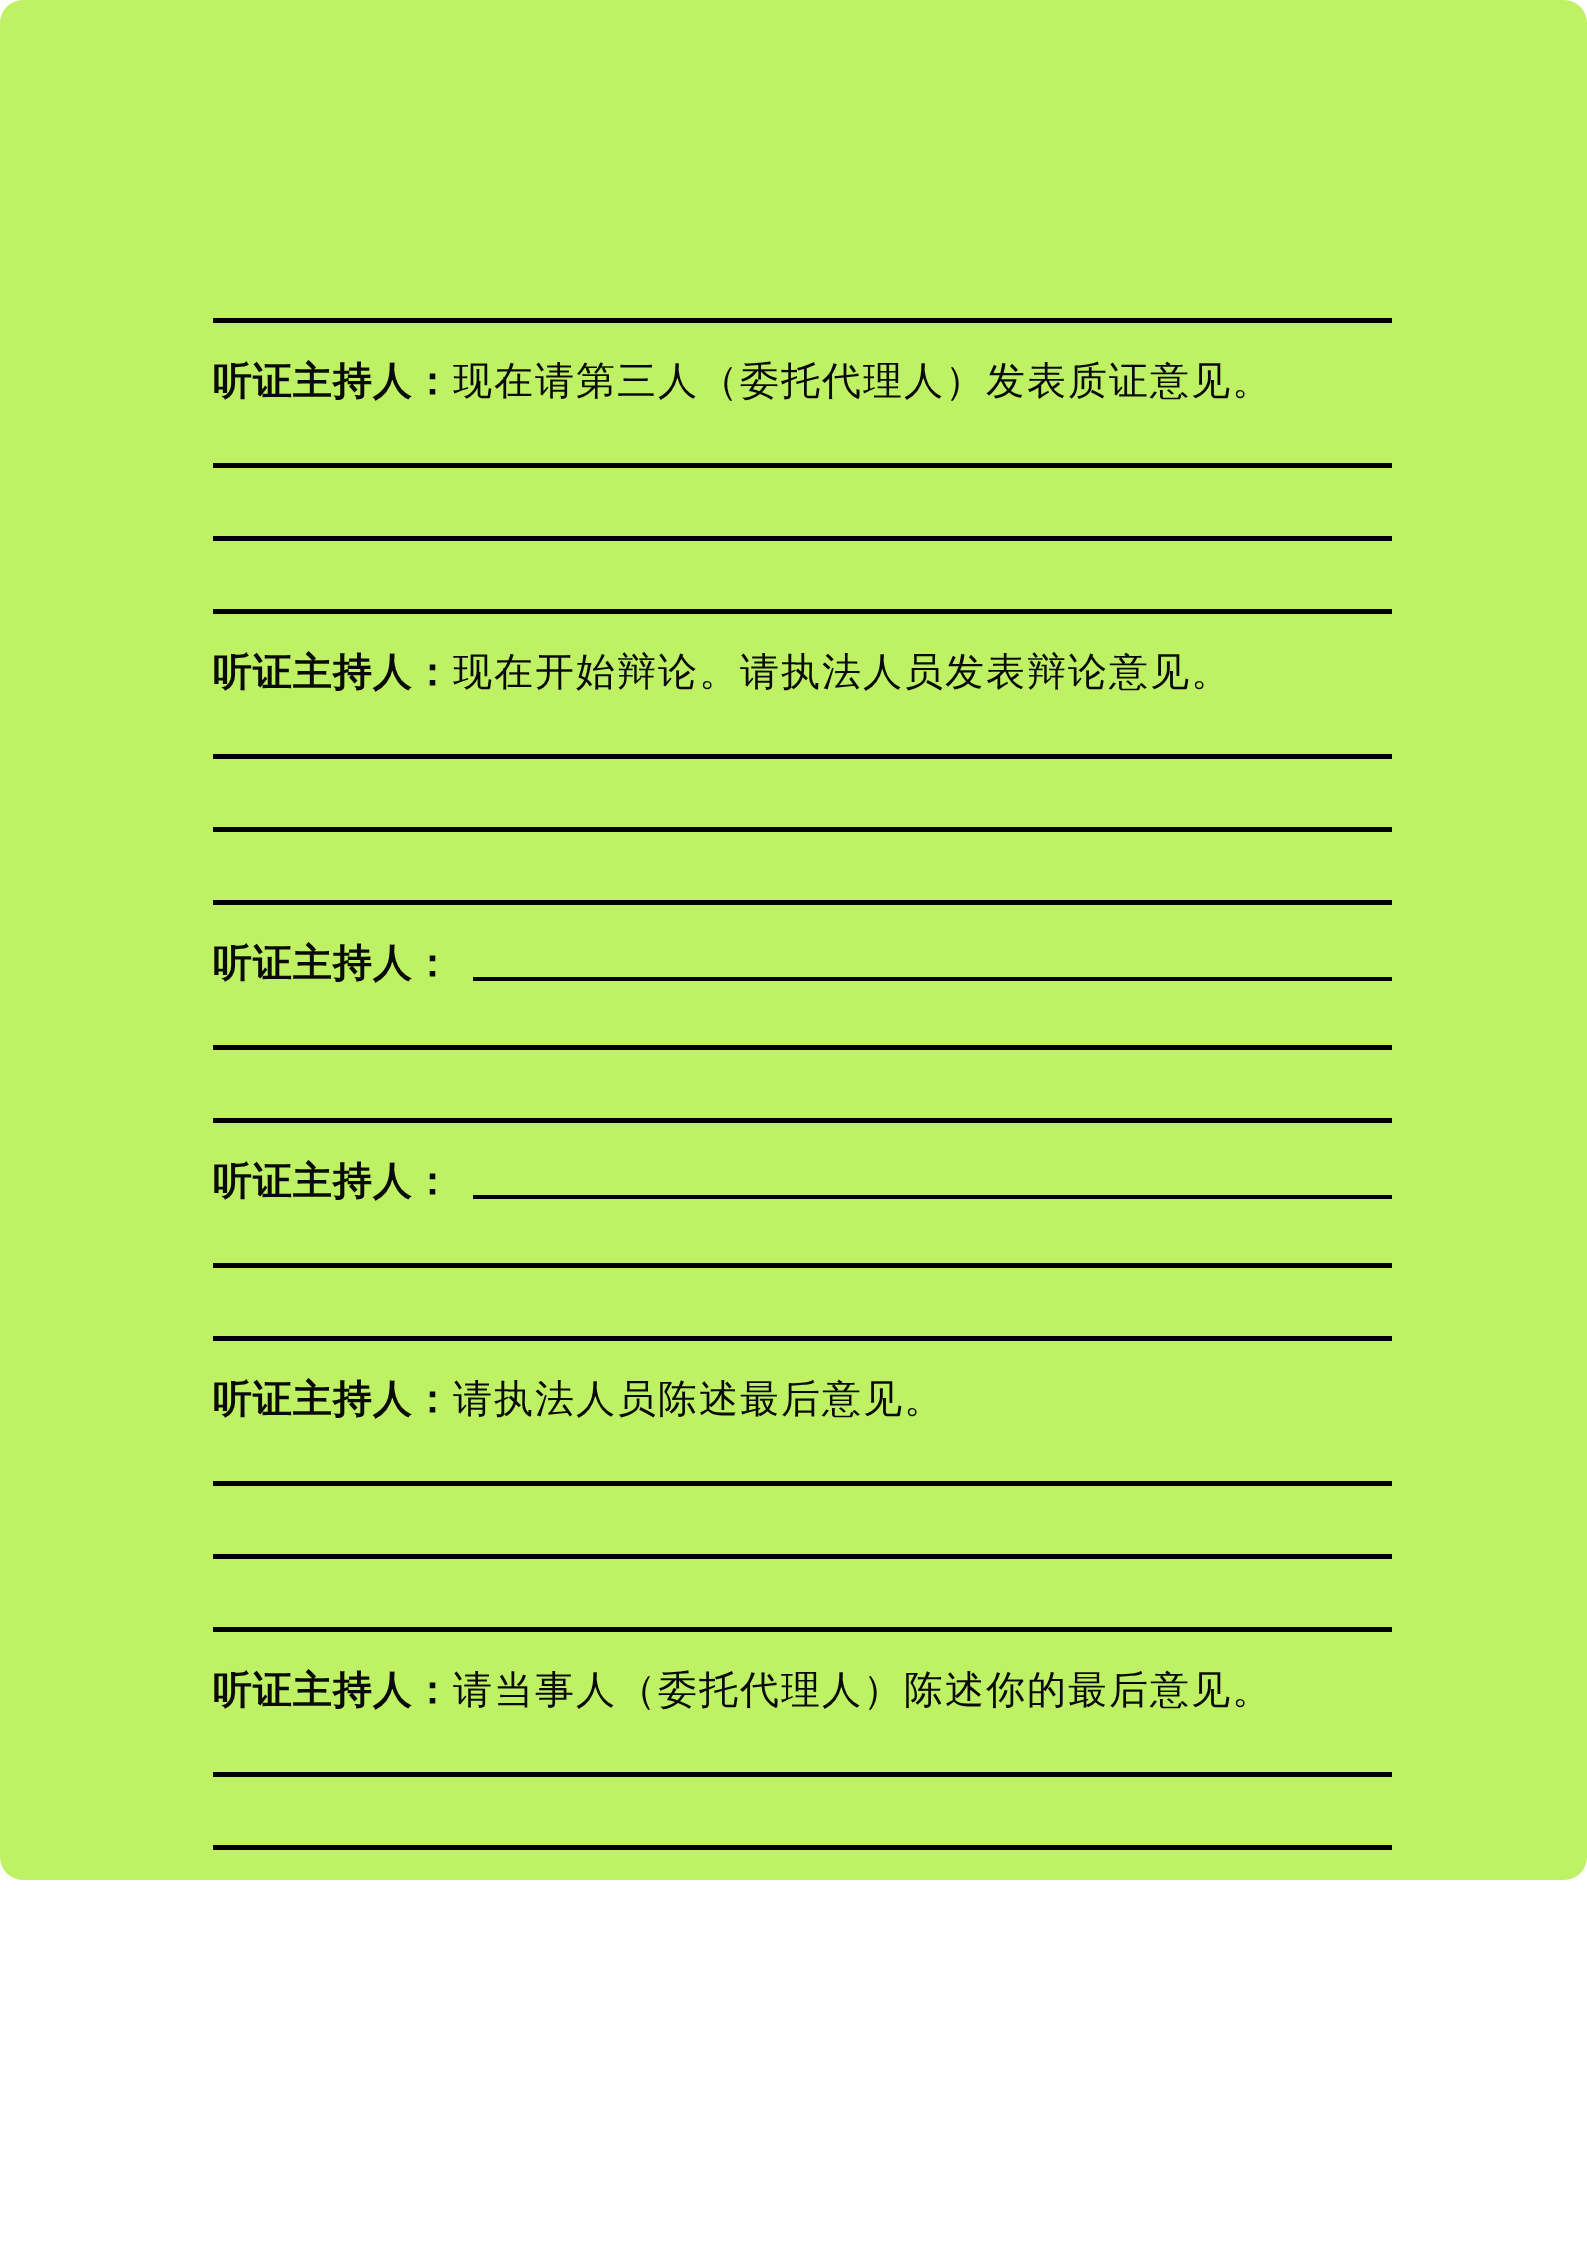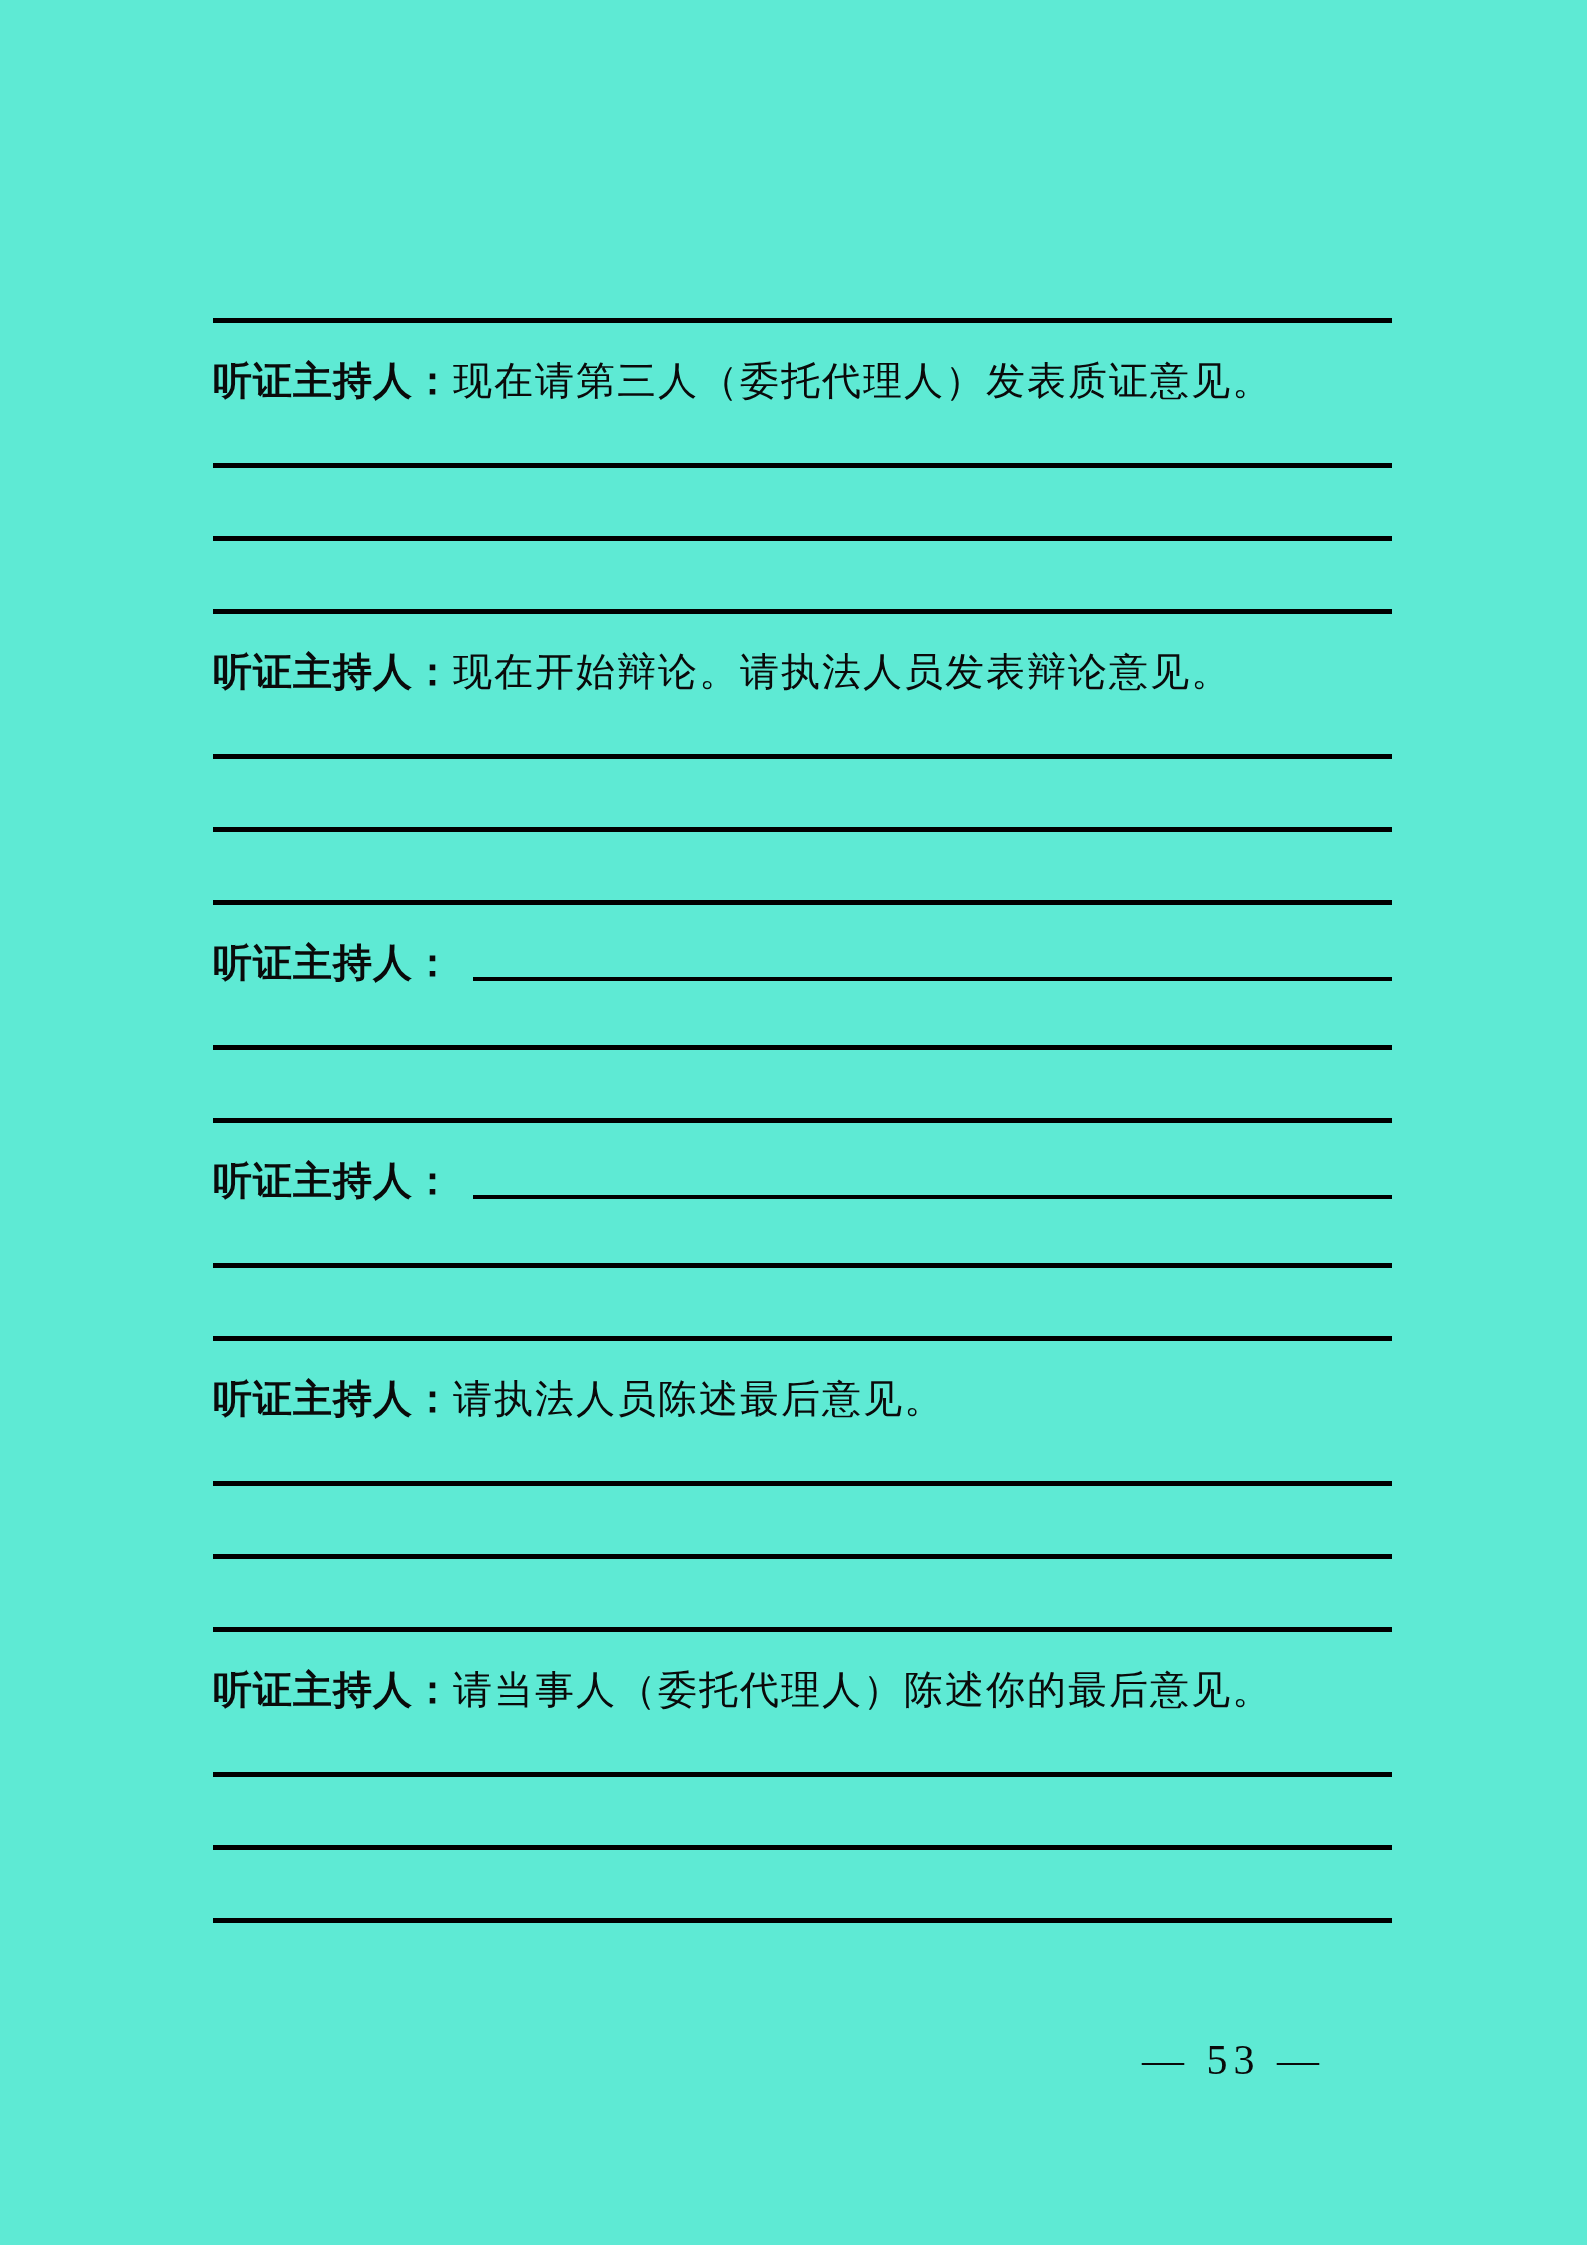--- a/index.html
+++ b/index.html
@@ -3,26 +3,27 @@
 <meta charset="utf-8">
 <style>
   html, body {
     margin: 0;
     padding: 0;
     background: #ffffff;
   }
   .sheet {
     position: relative;
     width: 1587px;
-    height: 2245px;
+    height: 1880px;
     margin: 0 auto;
-    background: #5eead4;
+    background: #bef264;
     overflow: hidden;
     font-family: "Liberation Serif", "DejaVu Serif", serif;
     color: #0a0a0a;
+    border-radius: 23px;
   }
   .content {
     position: absolute;
     left: 213px;
     top: 318px;
     width: 1179px;
   }
   .rule {
     height: 5px;
     background: #000000;

